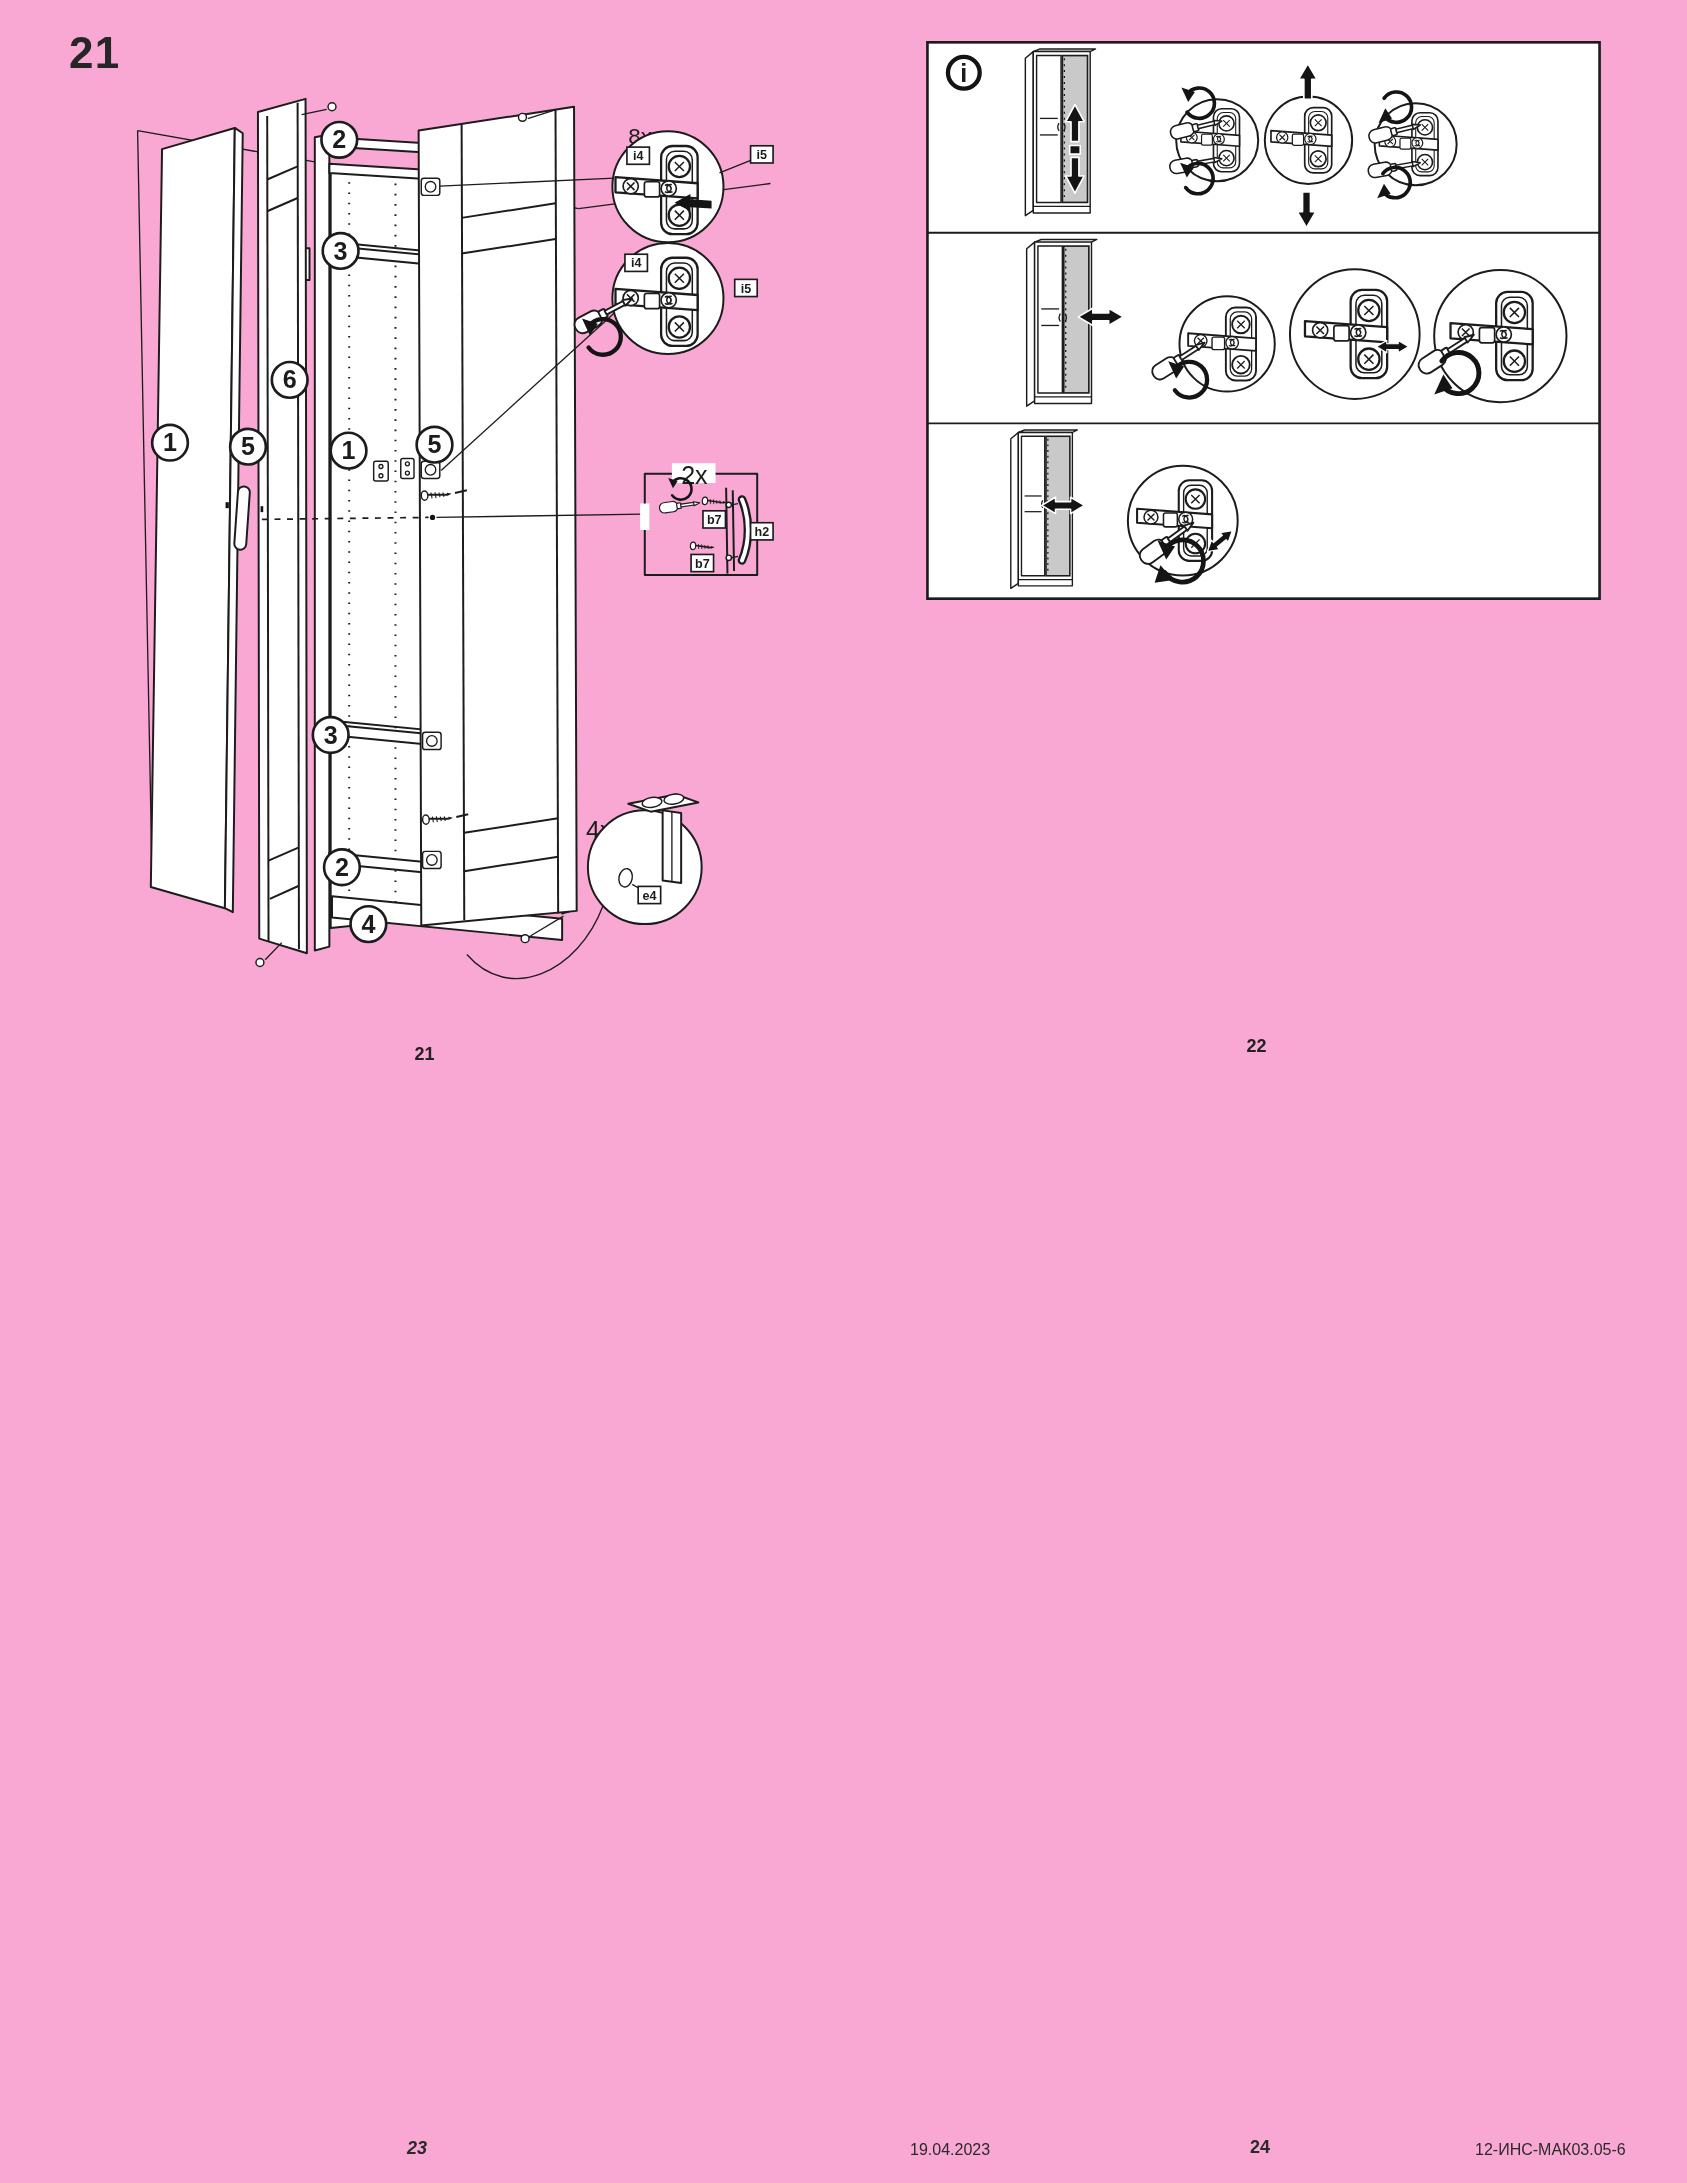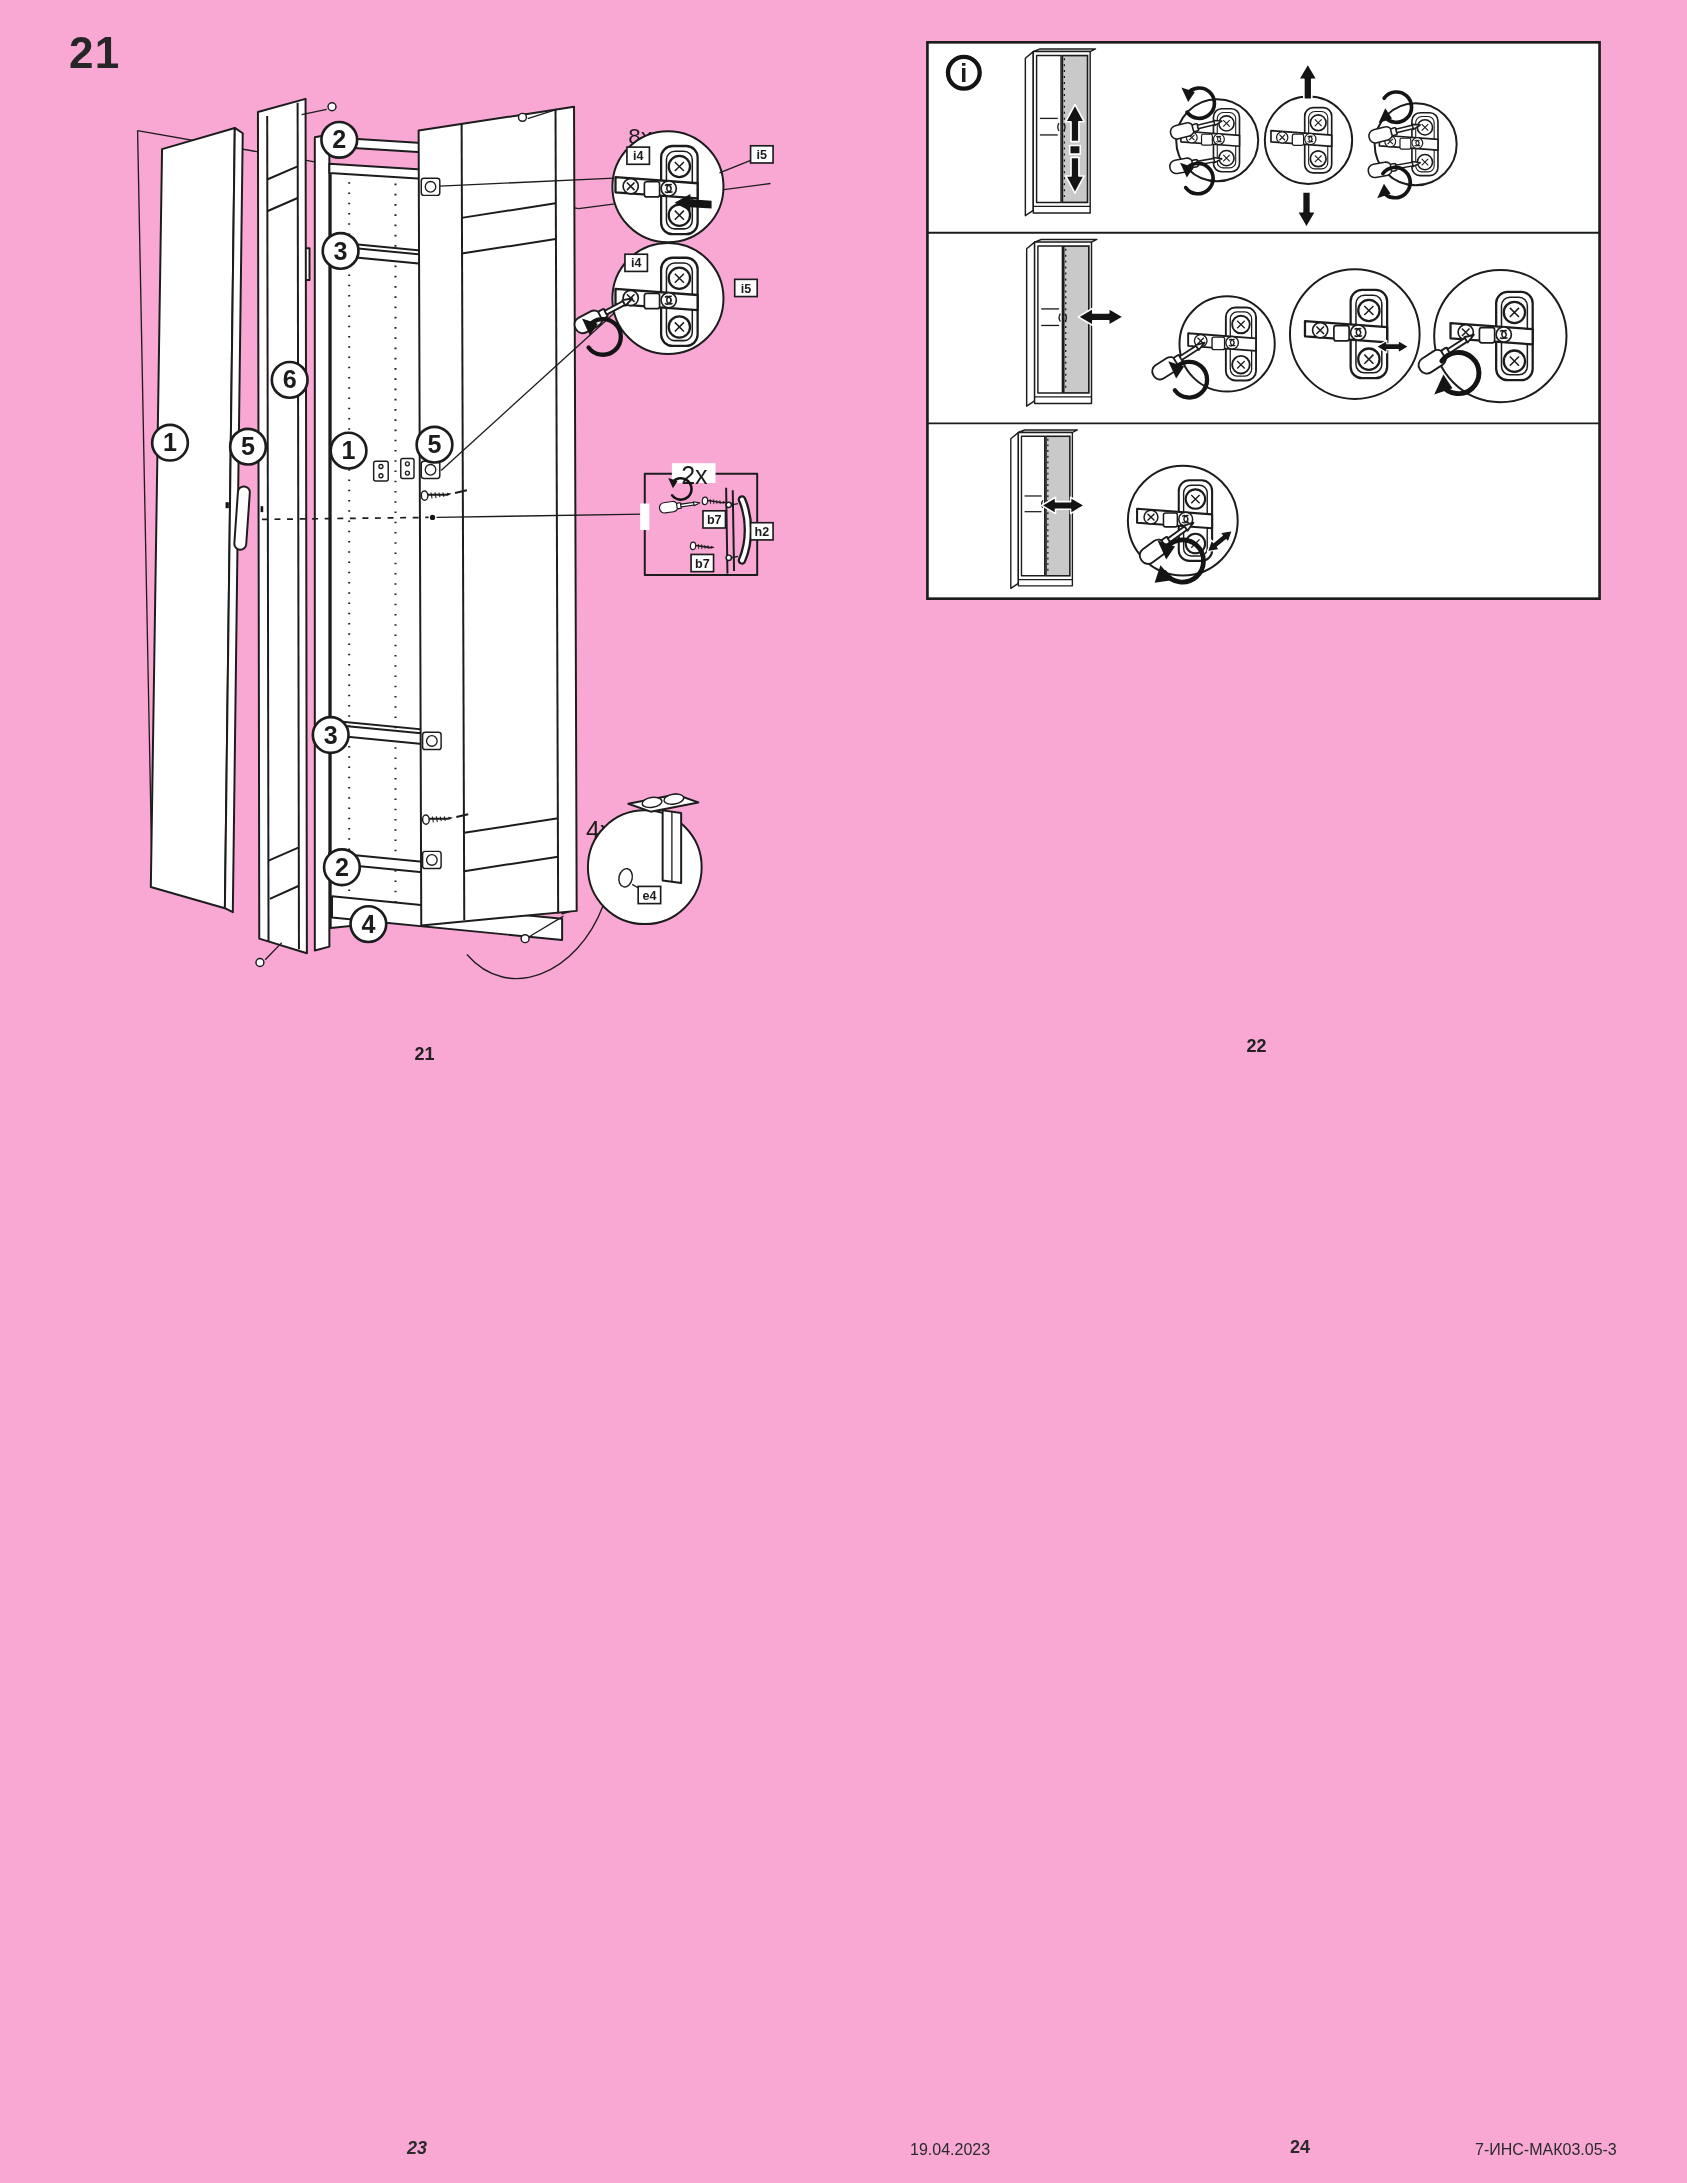--- a/index.html
+++ b/index.html
@@ -7,21 +7,21 @@
         font-family:"Liberation Sans",sans-serif;color:#1c1c1c;overflow:hidden;}
   .step-number{position:absolute;left:69px;top:28px;font-size:44px;font-weight:800;
                letter-spacing:1.3px;color:#262626;}
   .fig-label{position:absolute;font-size:18px;font-weight:bold;width:79px;text-align:center;color:#222;}
   .fig-left{left:385px;top:1044px;}
   .fig-right{left:1217px;top:1036px;}
   .footer-item{position:absolute;font-size:16px;color:#2a2a2a;}
   .footer-bold{font-weight:bold;font-size:18px;}
   .f-23{left:387px;top:2138px;width:60px;text-align:center;font-style:italic;}
   .f-date{left:910px;top:2141px;}
-  .f-24{left:1250px;top:2137px;width:60px;text-align:right;}
+  .f-24{left:1250px;top:2137px;width:60px;text-align:left;}
   .f-doc{left:1475px;top:2141px;}
   svg{position:absolute;overflow:visible;}
   svg text{font-family:"Liberation Sans",sans-serif;fill:#1c1c1c;}
   .s2{stroke:#1c1c1c;stroke-width:2;fill:none;}
   .s3{stroke:#1c1c1c;stroke-width:3;fill:none;stroke-linejoin:round;}
   .w{fill:#fff;stroke:#1c1c1c;stroke-width:3;stroke-linejoin:round;}
   .w2{fill:#fff;stroke:#1c1c1c;stroke-width:2.2;stroke-linejoin:round;}
   .blk{fill:#141414;stroke:#fff;stroke-width:2.5;stroke-linejoin:round;}
   .solid{fill:#141414;stroke:none;}
   .dash{stroke:#1c1c1c;stroke-width:2.6;fill:none;stroke-dasharray:9 10;}
@@ -412,16 +412,16 @@
       </g>
     </g>
   </svg>
 
   <div class="fig-label fig-left">21</div>
   <div class="fig-label fig-right">22</div>
 
   <div class="footer-item footer-bold f-23">23</div>
   <div class="footer-item f-date">19.04.2023</div>
   <div class="footer-item footer-bold f-24">24</div>
-  <div class="footer-item f-doc">7-ИНС-МАК03.05-3</div>
+  <div class="footer-item f-doc">12-ИНС-МАК03.05-6</div>
 
 </div>
 
 
 </body></html>

